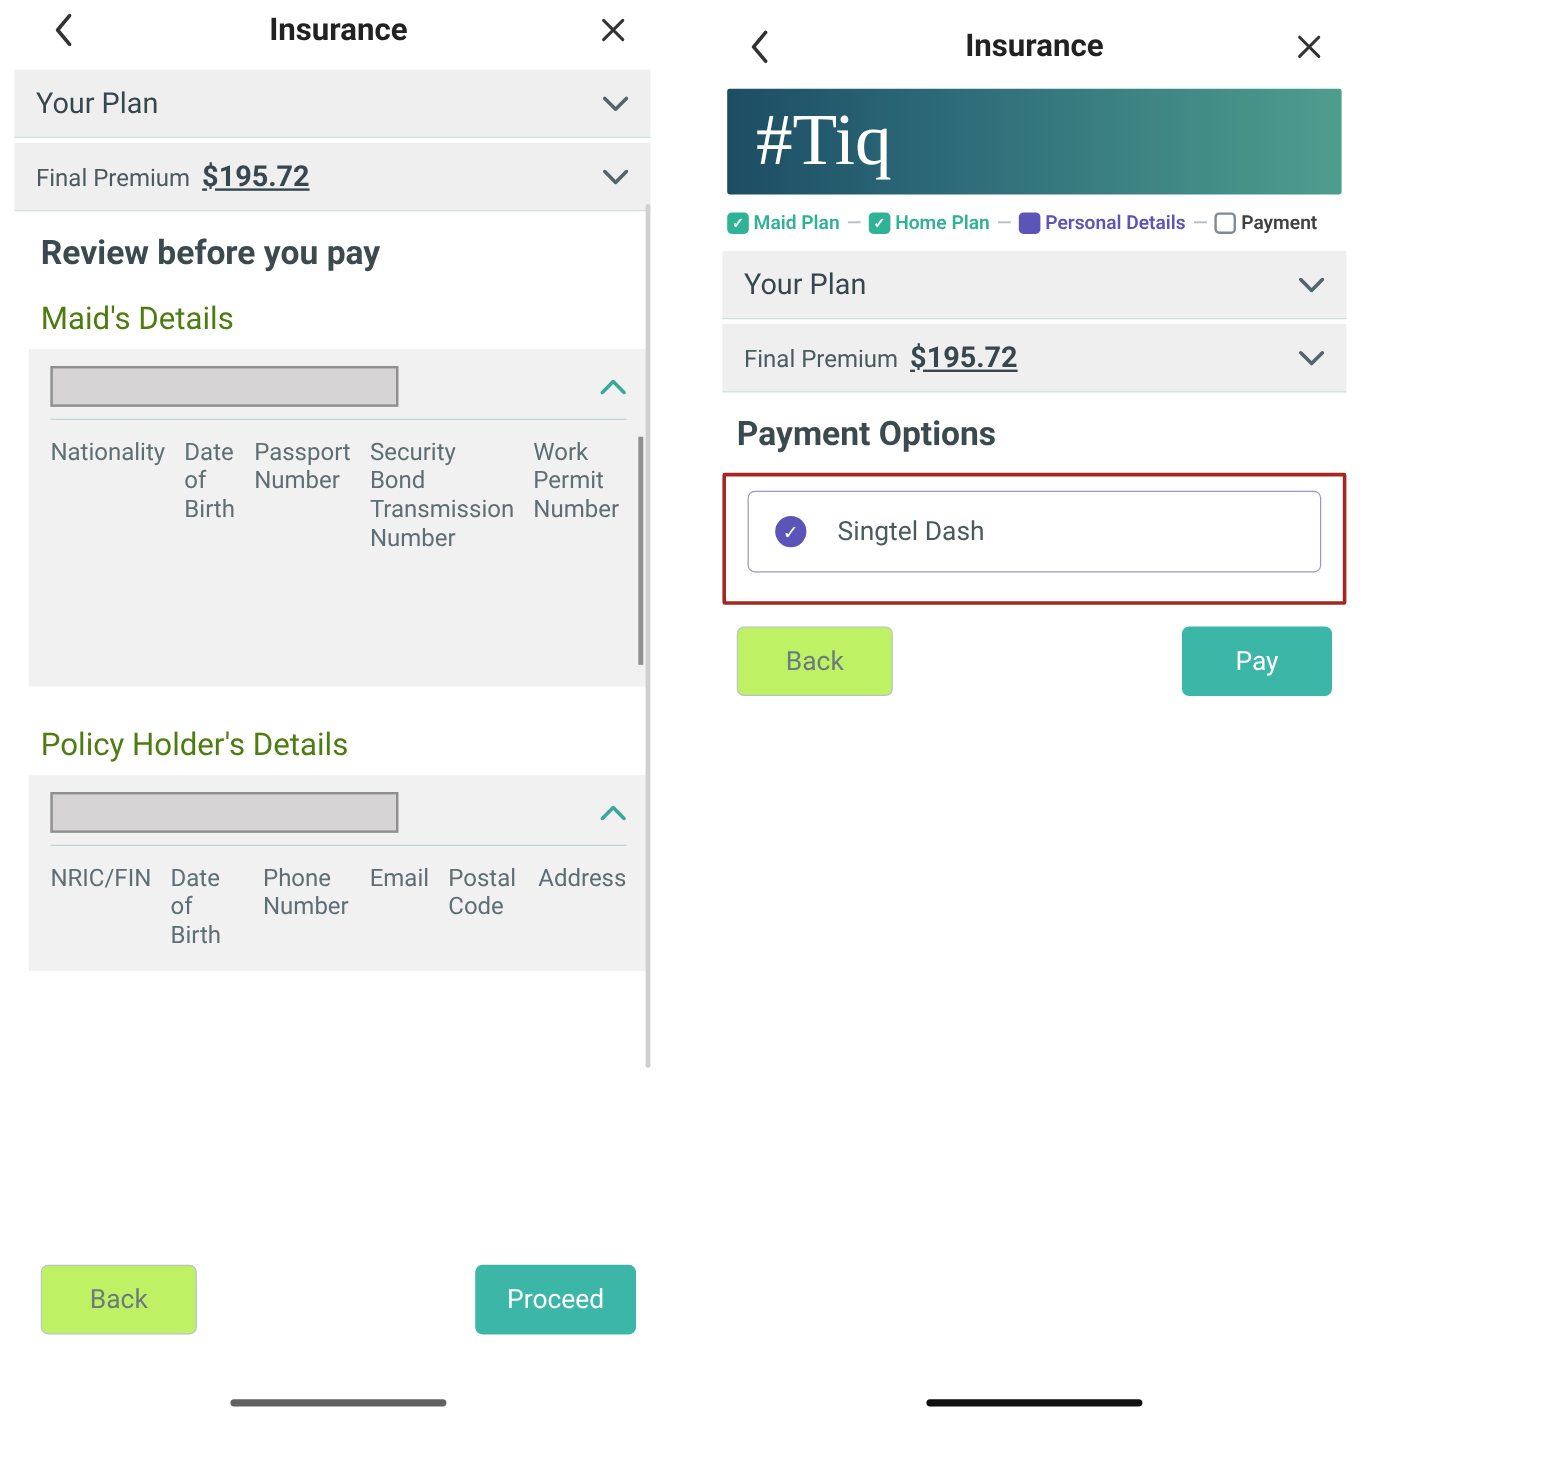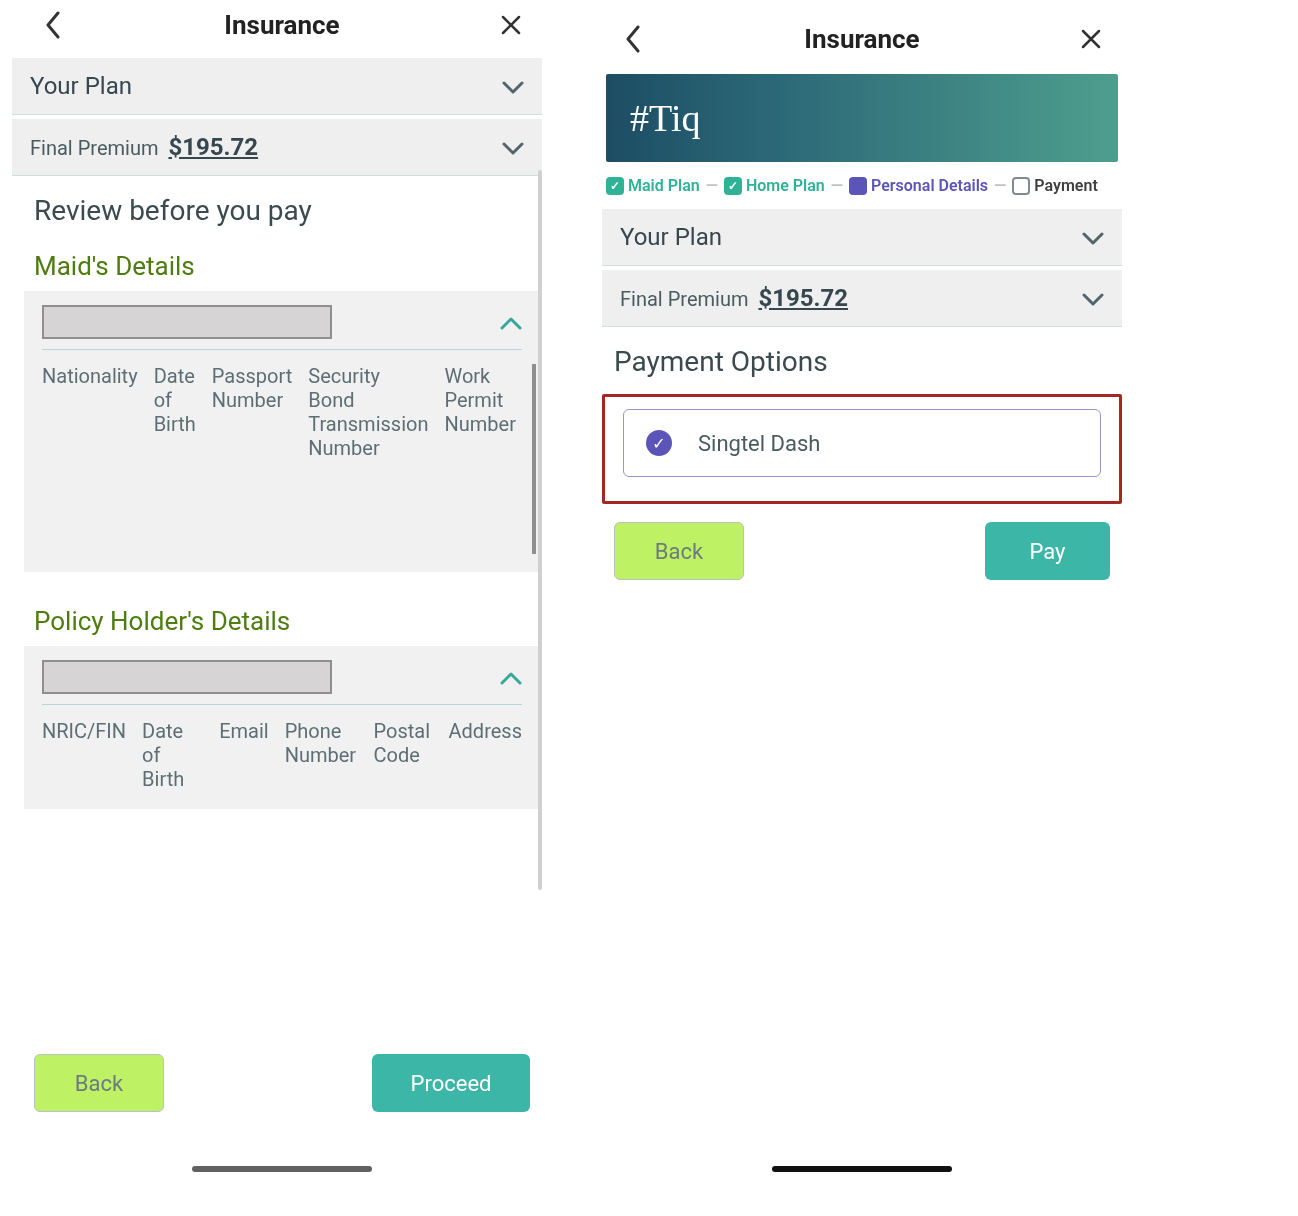--- a/index.html
+++ b/index.html
@@ -45,21 +45,21 @@
   .banner {
     margin: 0 14px 8px;
     height: 88px;
     border-radius: 2px;
     background: linear-gradient(90deg, #1d4d63 0%, #2a6676 30%, #4e9e8e 100%);
     display: flex;
     align-items: center;
     padding-left: 24px;
     color: #fff;
     font-family: "Brush Script MT", cursive;
-    font-size: 38px;
+    font-size: 61px;
   }
   
   .stepper {
     display: flex;
     align-items: center;
     gap: 6px;
     padding: 6px 14px 10px;
     font-size: 16px;
     font-weight: 600;
   }
@@ -98,21 +98,21 @@
   }
   .collapse-bar .label.small { font-size: 20px; color:#4a5b60; }
   .collapse-bar .amount { font-size: 24px; font-weight: 700; color: #37474f; margin-left: 6px; text-decoration: underline; }
   .chev {
     font-size: 22px; color: #52656d;
   }
 
   
   .sec-head {
     font-size: 28px;
-    font-weight: 400;
+    font-weight: 700;
     color: #3b4a4f;
     padding: 18px 22px 8px;
   }
   .sub-head {
     font-size: 26px;
     font-weight: 400;
     color: #4d7c0f;
     padding: 16px 22px 10px;
   }
 
@@ -176,21 +176,21 @@
     display:flex; align-items:center; justify-content:center;
     cursor:pointer;
   }
   .btn.outline {
     width: 130px;
     border: 1px solid #b6c2c6;
     color: #6c7b80;
     background:#bef264;
   }
   .btn.primary {
-    width: 158px;
+    width: 134px;
     background: #3cb7a7;
     color: #fff;
   }
   .btn.pay { width: 125px; }
 
   
   .pay-option-wrap {
     margin: 8px 10px 18px;
     padding: 12px 18px 24px;
     border: 3px solid #a52721;
@@ -292,22 +292,22 @@
       <span class="chev-up">
         <svg width="22" height="14" viewBox="0 0 22 14">
             <path d="M2 12 L11 3 L20 12" stroke="#38a89a" stroke-width="3" fill="none" stroke-linecap="round" stroke-linejoin="round"></path>
           </svg>
       </span>
     </div>
     <div class="detail-body">
       <div class="detail-list">
         <span>NRIC/FIN</span>
         <span>Date of Birth</span>
+        <span>Phone Number</span>
         <span>Email</span>
-        <span>Phone Number</span>
         <span>Postal Code</span>
         <span>Address</span>
       </div>
     </div>
   </div>
 
   <div class="scroll-ind"></div>
 
   <div class="btn-row">
     <div class="btn outline">Back</div>

